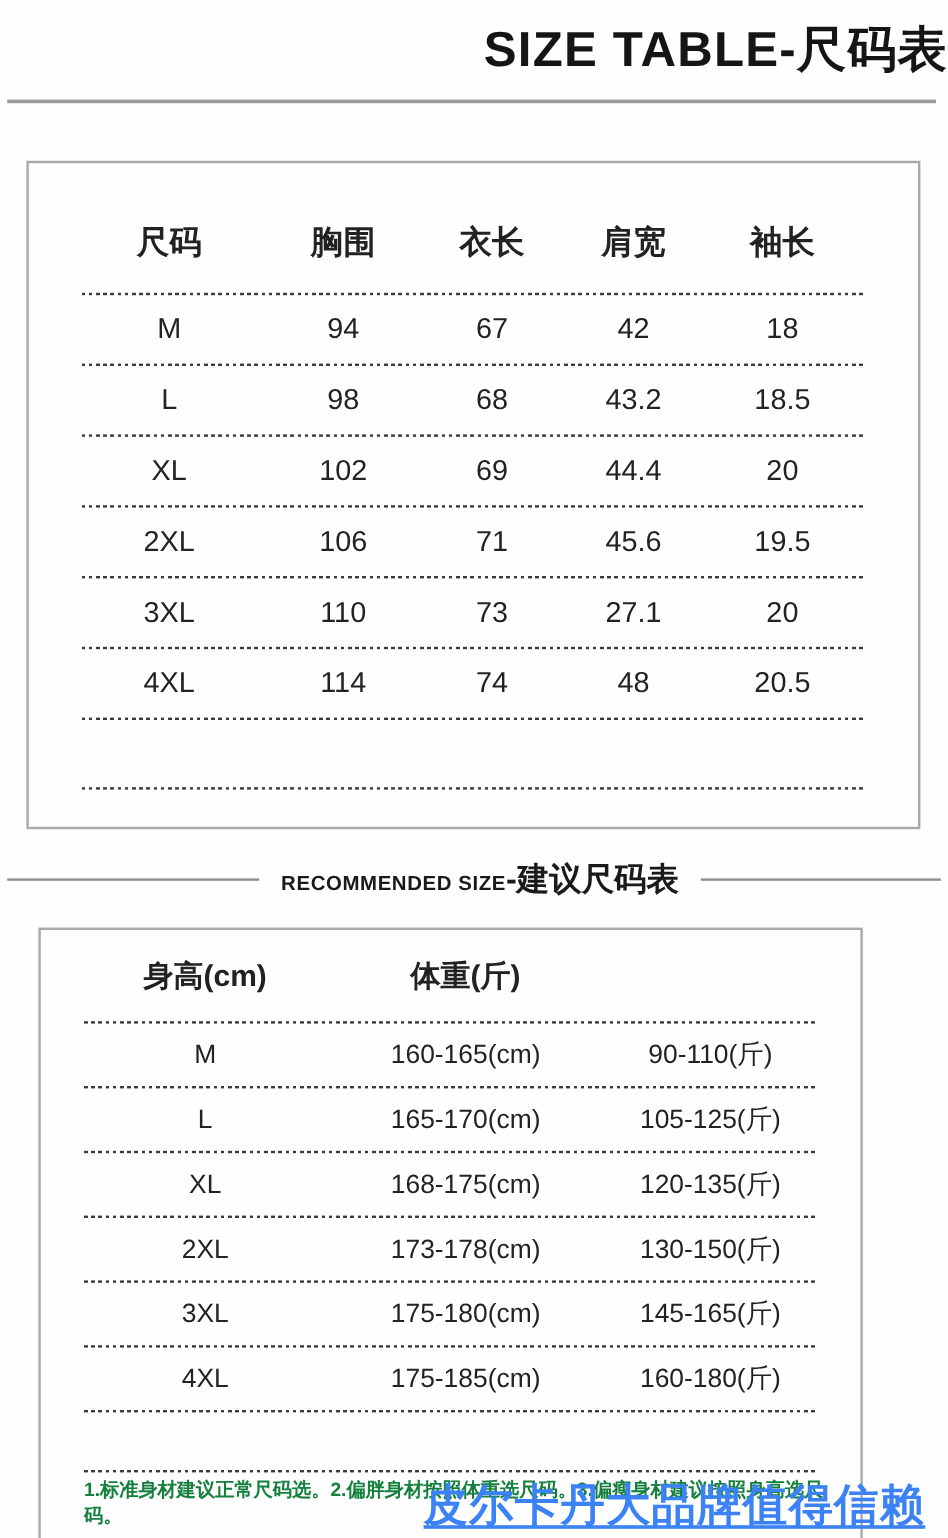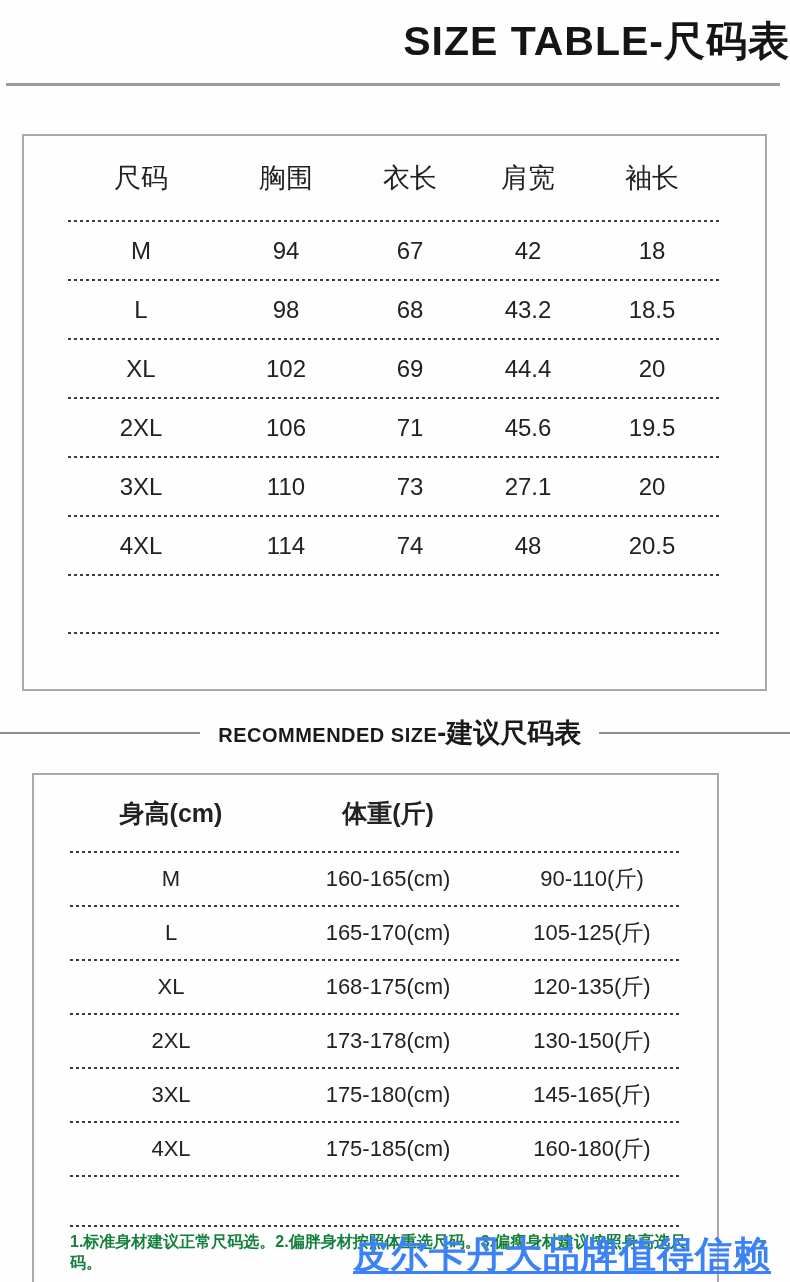--- a/index.html
+++ b/index.html
@@ -46,21 +46,21 @@
   .box1 .dash{margin:0 44px;}
   .box2 .dash{margin:0 36px;}
   
   .t1-grid{
     display:grid;
     grid-template-columns:158px 132px 116px 120px 128px;
     padding-left:38px;
     align-items:center;
     text-align:center;
   }
-  .t1-head{height:84px;font-size:27px;font-weight:400;color:#222;}
+  .t1-head{height:84px;font-size:27px;font-weight:700;color:#222;margin-top:24px;}
   .t1-row{height:57px;font-size:24px;font-weight:400;color:#222;}
   .t1-spacer{height:56px;}
   .t1-note{
     height:58px;
     display:flex;align-items:center;justify-content:center;
     font-size:17px;font-weight:700;color:#2a2a2a;
     letter-spacing:0px;
   }
   
   .t2-grid{
@@ -82,21 +82,21 @@
   
   .rec-heading{
     margin-top:24px;
     display:flex;align-items:center;justify-content:center;
     gap:18px;
   }
   .rec-line{height:2px;background:#8f8f8f;}
   .rec-line.left{width:210px;}
   .rec-line.right{width:200px;}
   .rec-title{white-space:nowrap;font-weight:700;color:#1a1a1a;}
-  .rec-title .en{font-size:20px;letter-spacing:0.5px;}
+  .rec-title .en{font-size:17px;letter-spacing:0.5px;}
   .rec-title .zh{font-size:27px;}
   
   .watermark{
     position:absolute;
     right:19px;bottom:2px;
     font-family:"Liberation Serif", serif;
     font-size:37px;
     font-weight:700;
     color:#3b82f6;
     text-decoration:underline;

